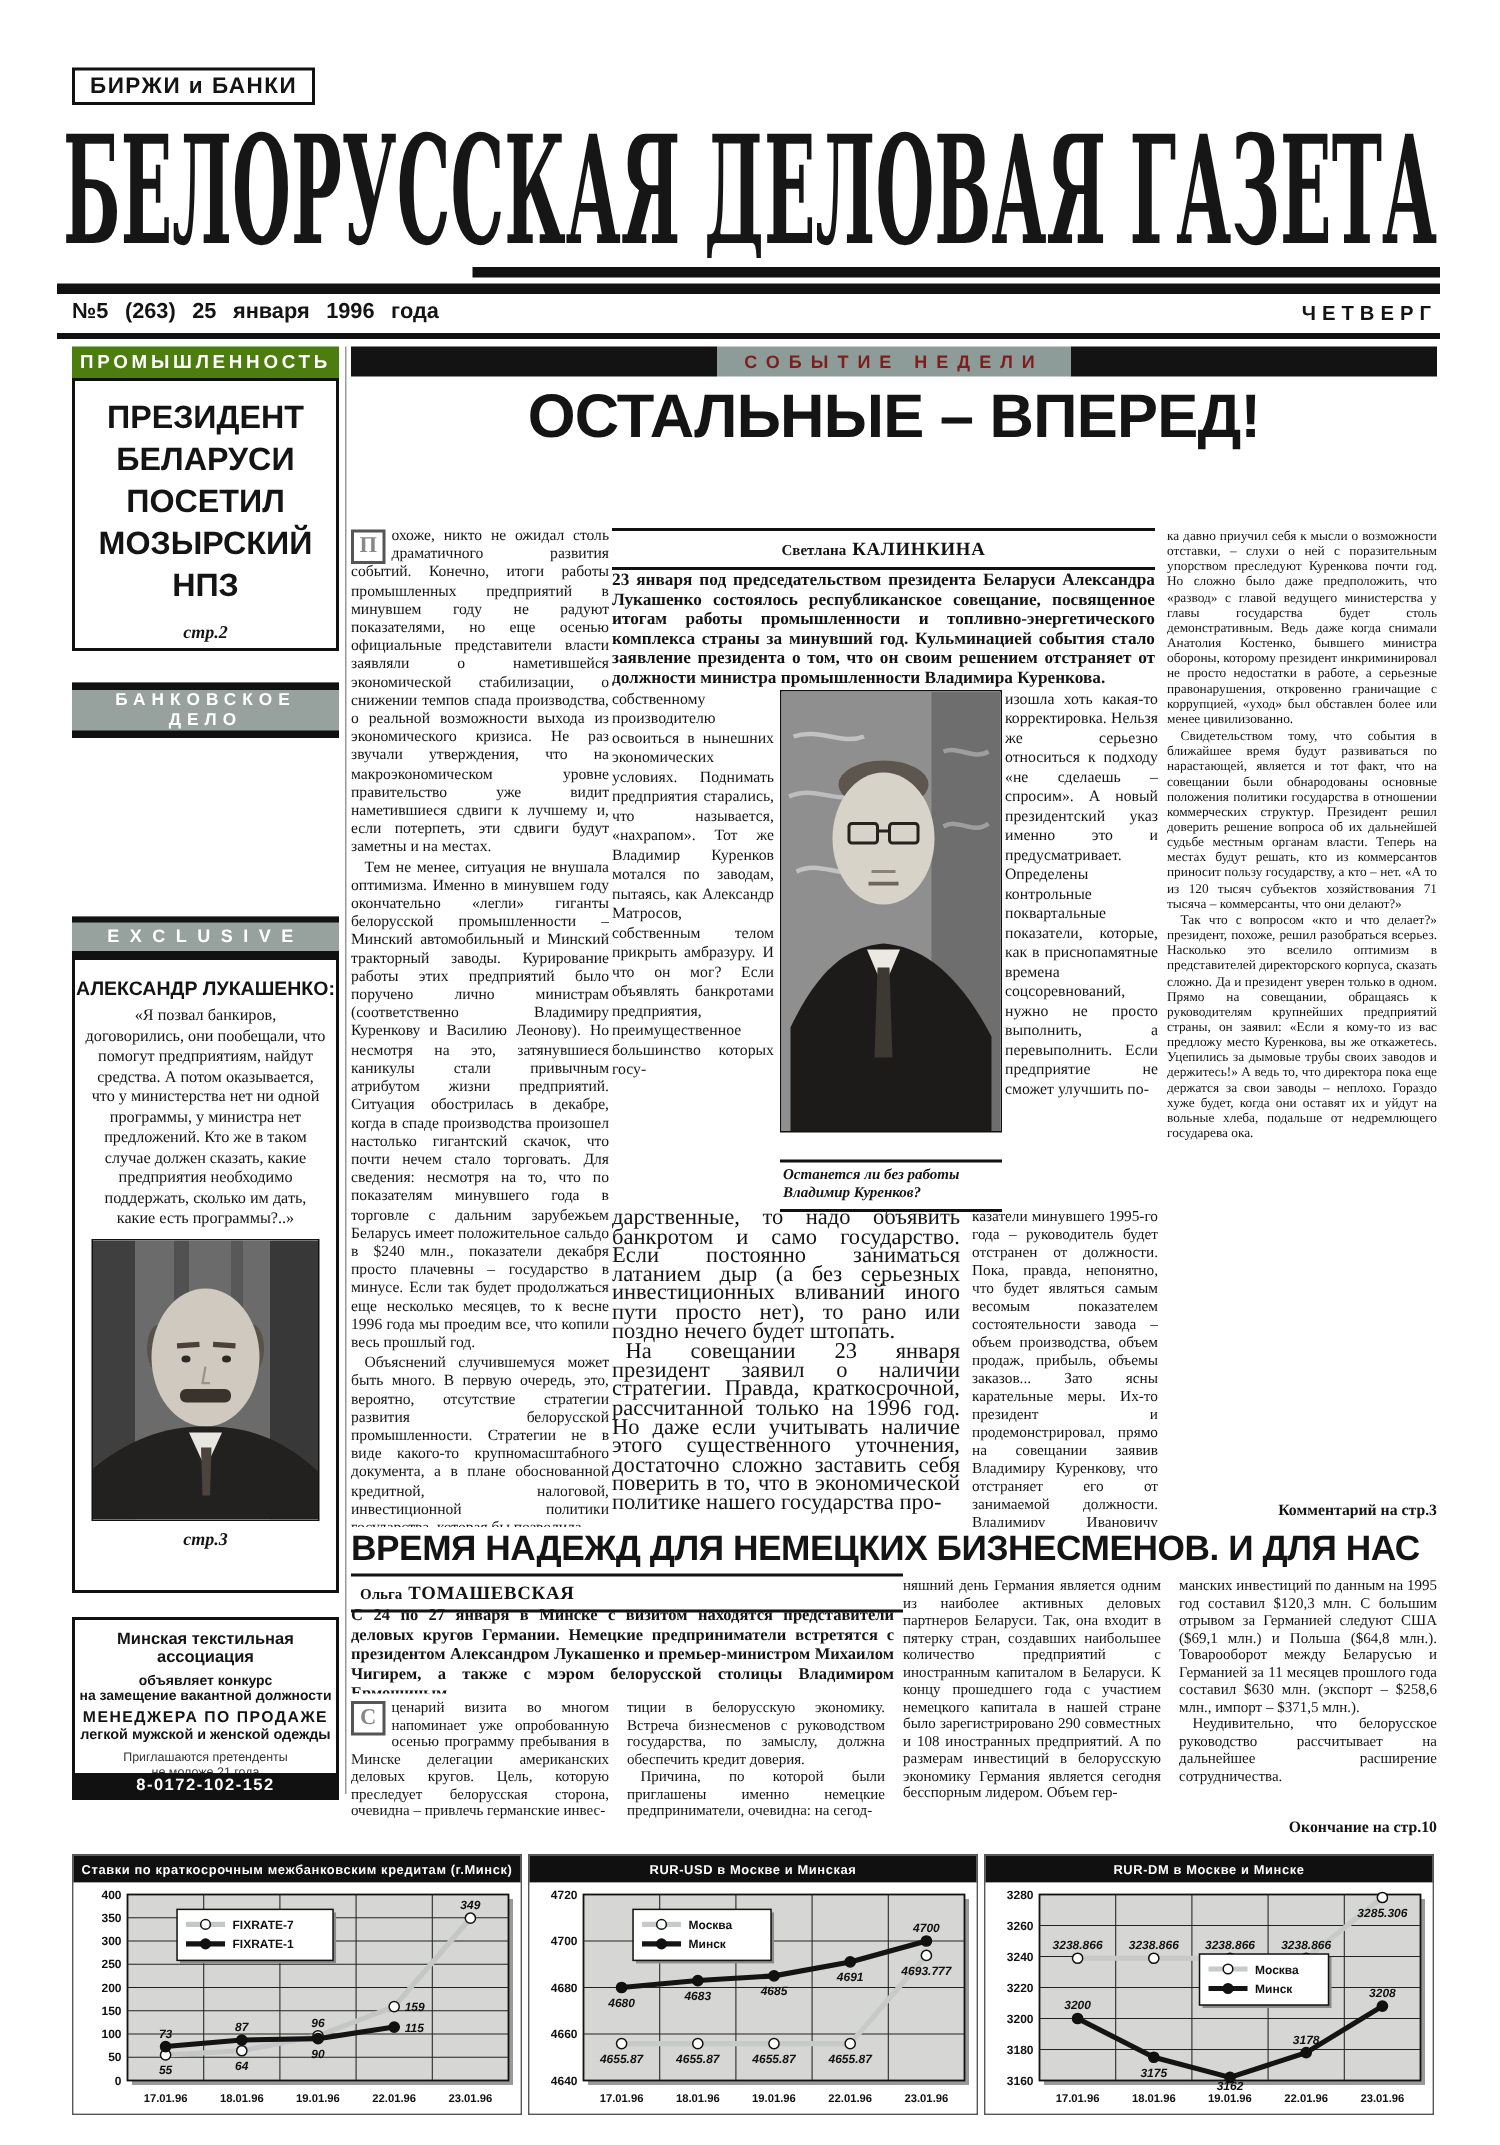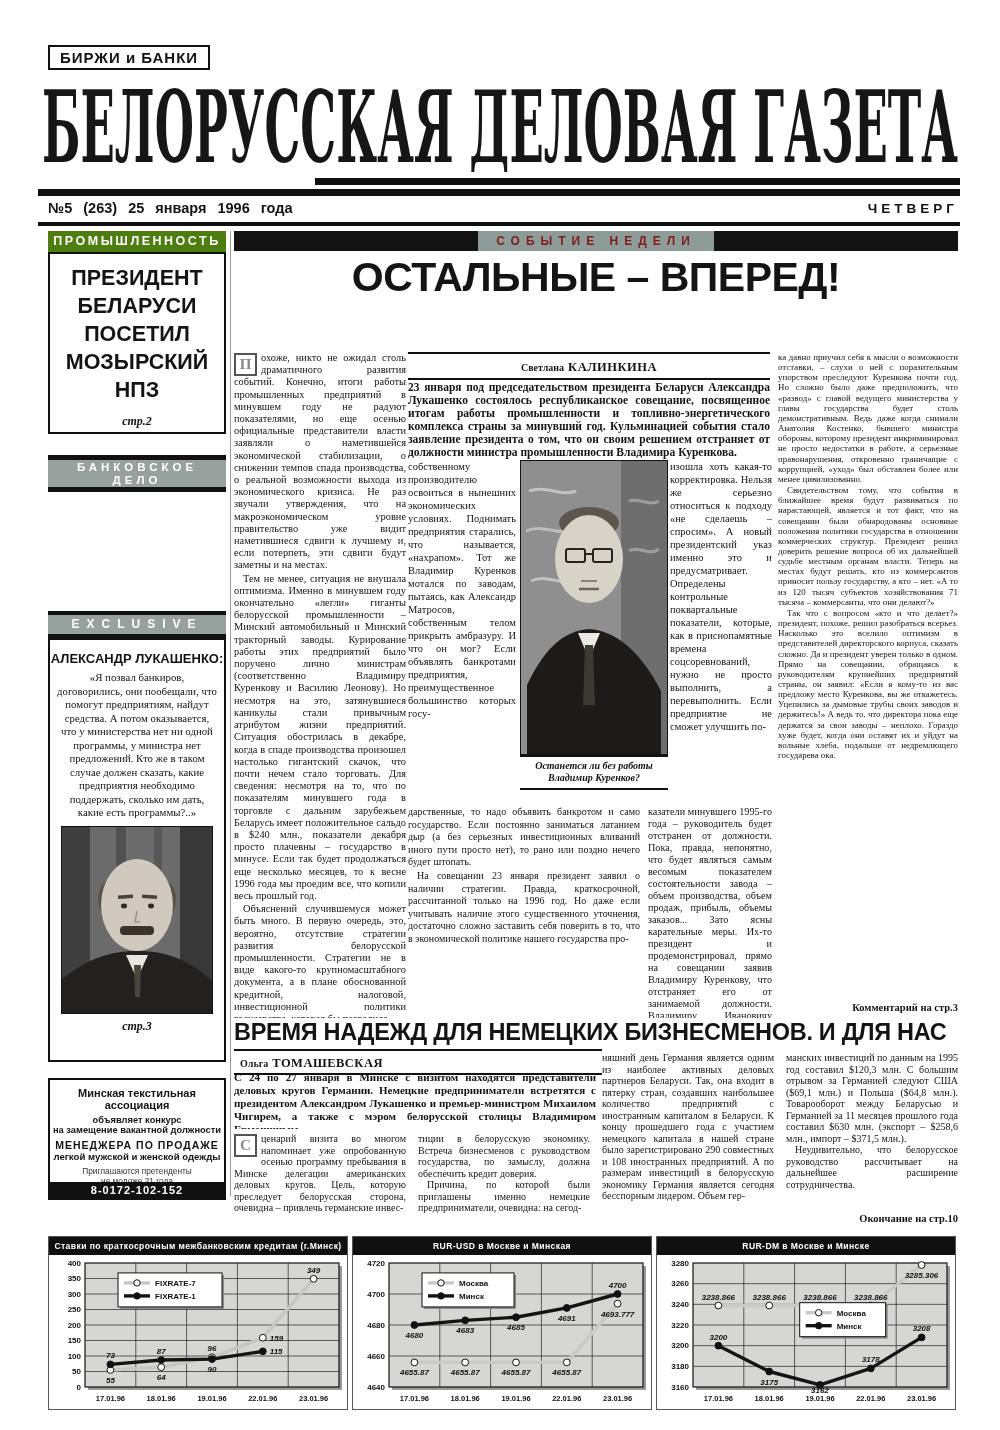--- a/index.html
+++ b/index.html
@@ -62,24 +62,24 @@
   #lead1{left:408px;top:381px;width:362px;height:78px;overflow:hidden;
          font:700 11.5px/13px "Liberation Serif",serif;text-align:justify;}
   .art{font:400 10.4px/12.2px "Liberation Serif",serif;text-align:justify;overflow:hidden;hyphens:auto;}
   .art p{margin:0;}
   .art p.ind{text-indent:9px;margin-top:1px;}
   #col1{left:234px;top:352px;width:172px;height:666px;}
   .narrow{font-size:10.5px;line-height:13px;}
   #col2a{left:408px;top:460px;width:108px;height:340px;}
   #fig1{left:520px;top:460px;width:148px;}
   #fig1 .ph{width:146px;height:293px;border:1px solid #111;overflow:hidden;}
-  #fig1 .cap{border-top:2px solid #111;border-bottom:2px solid #111;margin-top:0;padding:3px 2px 4px;
-             font:italic 700 10px/12px "Liberation Serif",serif;text-align:center;}
+  #fig1 .cap{border-top:2px solid #111;border-bottom:2px solid #111;margin-top:18px;padding:3px 2px 4px;
+             font:italic 700 10px/12px "Liberation Serif",serif;text-align:left;}
   #col2b{left:670px;top:460px;width:102px;height:340px;}
-  #col3a{left:408px;top:806px;width:232px;height:212px;font-size:10px;line-height:12.6px;}
+  #col3a{left:408px;top:806px;width:232px;height:212px;font-size:15px;line-height:12.6px;}
   #col3b{left:648px;top:806px;width:124px;height:212px;font-size:10.2px;line-height:12px;}
   #col4{left:778px;top:352px;width:180px;height:648px;font-size:8.9px;line-height:10.15px;}
   #ref1{left:778px;top:1002px;width:180px;text-align:right;font:700 10.5px "Liberation Serif",serif;}
   .dropcap{float:left;width:19px;height:19px;border:2px solid #555;margin:1px 4px 0 0;
            font:700 15px/19px "Liberation Serif",serif;color:#888;text-align:center;background:#fff;}
   
   #headline2{left:234px;top:1019px;width:724px;font:800 23.5px/26px "Liberation Sans",sans-serif;
              letter-spacing:-0.3px;white-space:nowrap;}
   #byline2{left:234px;top:1049px;width:362px;border-top:2px solid #111;border-bottom:2px solid #111;
            padding:2px 0 2px 6px;}

